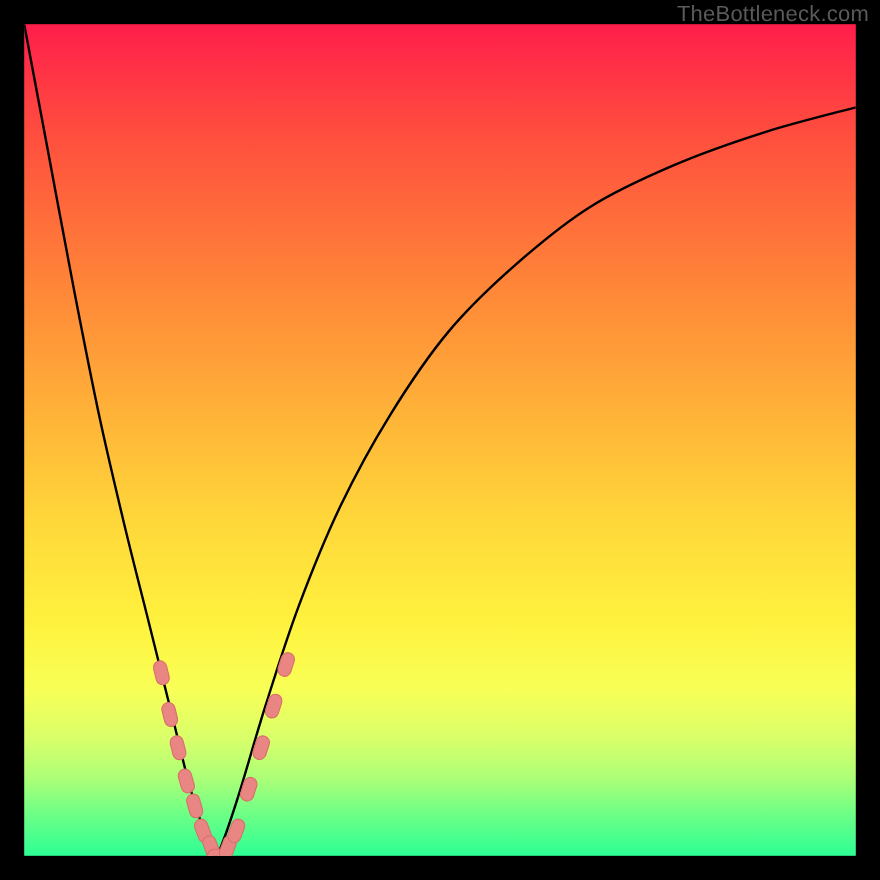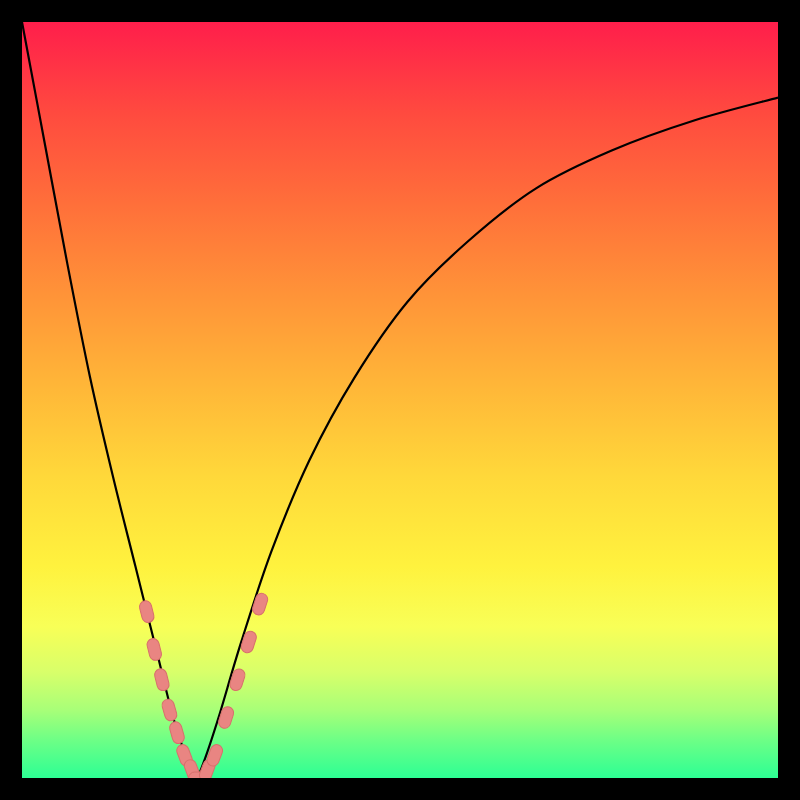--- a/index.html
+++ b/index.html
@@ -73,13 +73,14 @@
           <rect x="-11.00" y="-6.00" width="22" height="12" rx="6" ry="6" fill="#e98582" stroke="#d86f6c" stroke-width="1" transform="translate(177.66 756.00) rotate(0.0)"></rect>
           <rect x="-11.00" y="-6.00" width="22" height="12" rx="6" ry="6" fill="#e98582" stroke="#d86f6c" stroke-width="1" transform="translate(185.22 748.44) rotate(-69.4)"></rect>
           <rect x="-11.00" y="-6.00" width="22" height="12" rx="6" ry="6" fill="#e98582" stroke="#d86f6c" stroke-width="1" transform="translate(192.78 733.32) rotate(-69.4)"></rect>
           <rect x="-11.00" y="-6.00" width="22" height="12" rx="6" ry="6" fill="#e98582" stroke="#d86f6c" stroke-width="1" transform="translate(204.12 695.52) rotate(-72.6)"></rect>
           <rect x="-11.00" y="-6.00" width="22" height="12" rx="6" ry="6" fill="#e98582" stroke="#d86f6c" stroke-width="1" transform="translate(215.46 657.72) rotate(-72.3)"></rect>
           <rect x="-11.00" y="-6.00" width="22" height="12" rx="6" ry="6" fill="#e98582" stroke="#d86f6c" stroke-width="1" transform="translate(226.80 619.92) rotate(-72.3)"></rect>
           <rect x="-11.00" y="-6.00" width="22" height="12" rx="6" ry="6" fill="#e98582" stroke="#d86f6c" stroke-width="1" transform="translate(238.14 582.12) rotate(-72.3)"></rect>
         </g>
     </svg>
   </div>
+  <div class="watermark">TheBottleneck.com</div>
 </div>
 
 </body></html>

